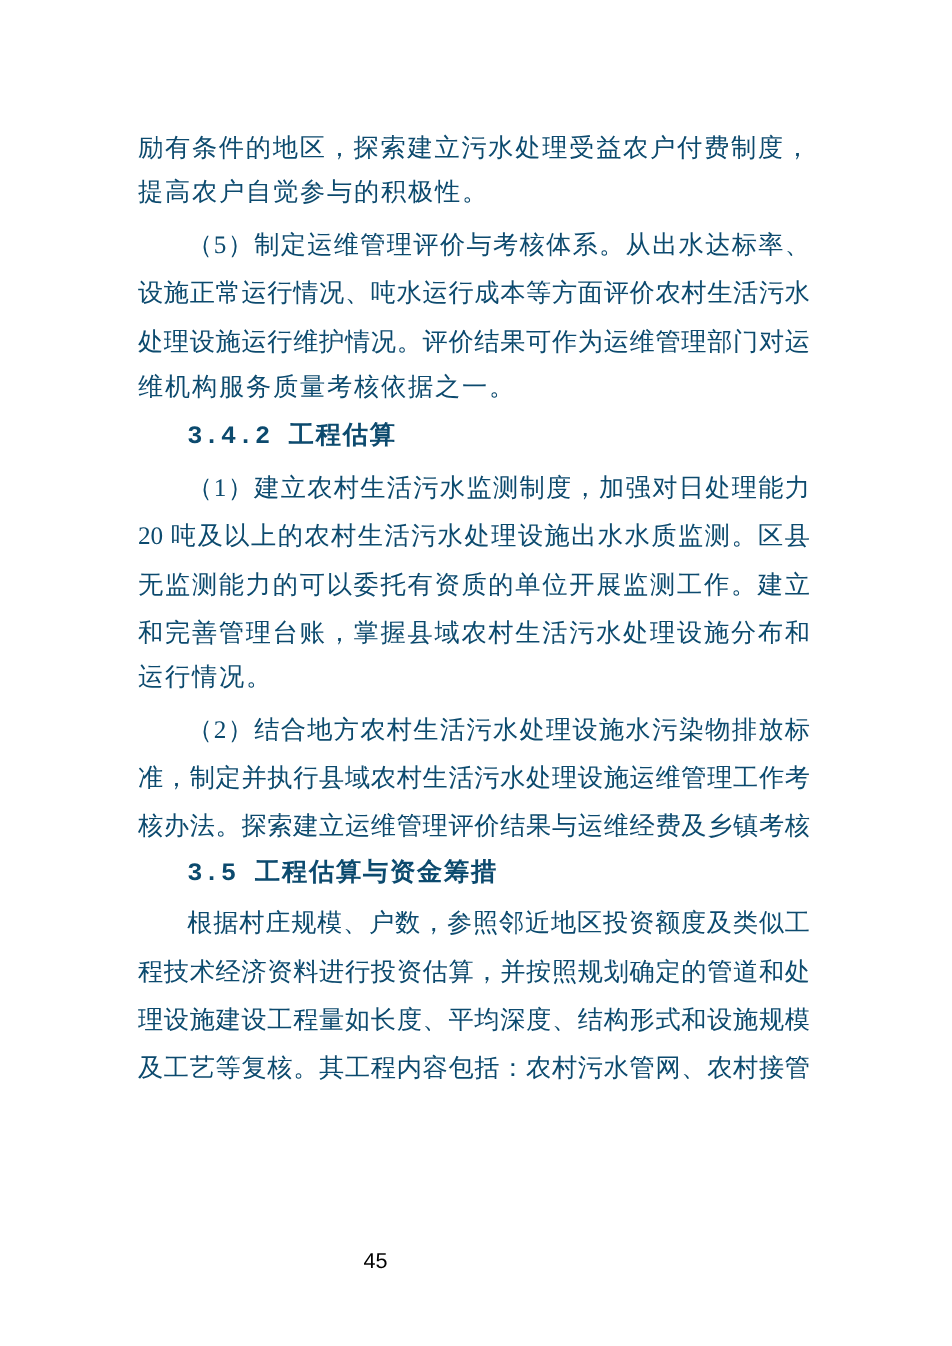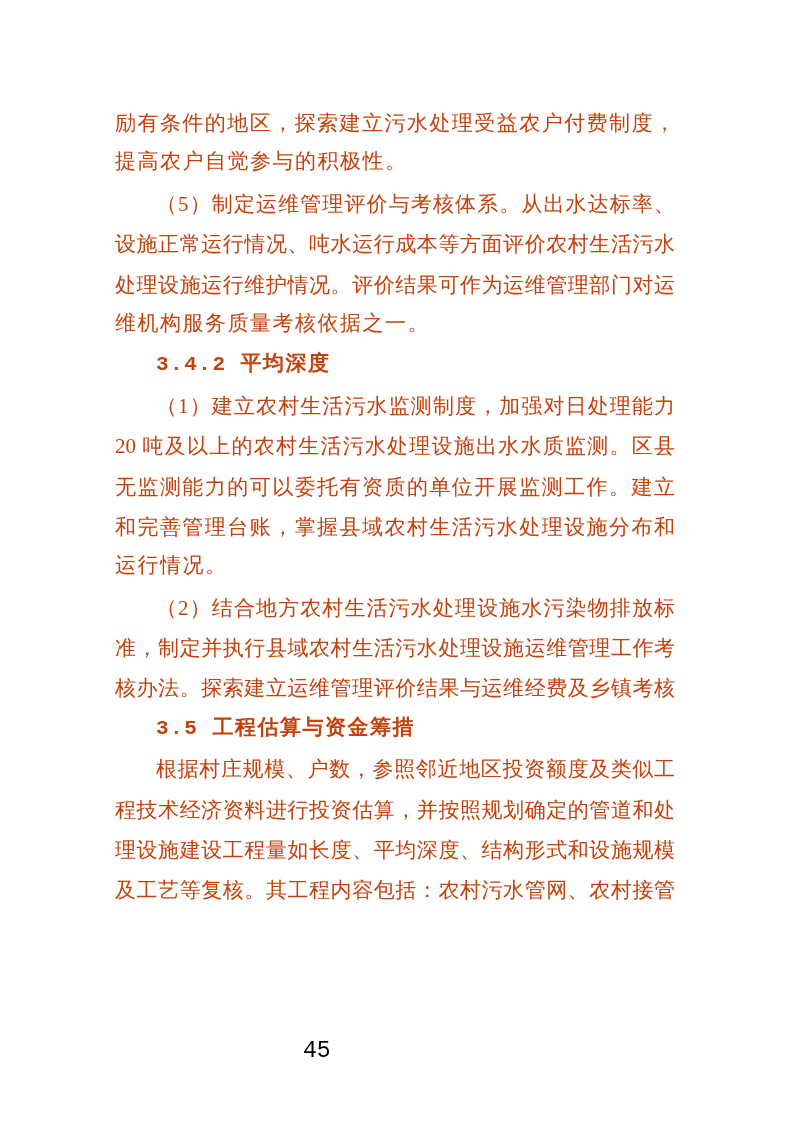--- a/index.html
+++ b/index.html
@@ -15,55 +15,55 @@
     position: absolute;
     left: 115px;
     top: 103px;
     width: 560px;
   }
   .line {
     font-family: "Liberation Serif", sans-serif;
     font-size: 21px;
     line-height: 40.4px;
     height: 40.4px;
-    color: #c2410c;
+    color: #0c4a6e;
   }
   
   .fill {
     text-align: justify;
     text-align-last: justify;
     text-justify: inter-character;
   }
   
   .line:not(.fill) { letter-spacing: 1.5px; font-family: Liberation Mono, monospace; }
   
   .indent { padding-left: 41px; }
   .heading { font-weight: 700; }
   .page-number {
     position: absolute;
     left: 303px;
     top: 1040px;
-    font-family: Liberation Mono, monospace;
-    font-size: 23px;
+    font-family: Liberation Sans, sans-serif;
+    font-size: 18px;
     line-height: 22px;
     color: #000000;
   }
 </style>
 </head>
 <body>
 
 <div class="page">
   <div class="textblock">
     <div class="line fill">励有条件的地区，探索建立污水处理受益农户付费制度，</div>
     <div class="line">提高农户自觉参与的积极性。</div>
     <div class="line fill indent">（5）制定运维管理评价与考核体系。从出水达标率、</div>
     <div class="line fill">设施正常运行情况、吨水运行成本等方面评价农村生活污水</div>
     <div class="line fill">处理设施运行维护情况。评价结果可作为运维管理部门对运</div>
     <div class="line">维机构服务质量考核依据之一。</div>
-    <div class="line indent heading">3.4.2 平均深度</div>
+    <div class="line indent heading">3.4.2 工程估算</div>
     <div class="line fill indent">（1）建立农村生活污水监测制度，加强对日处理能力</div>
     <div class="line fill">20 吨及以上的农村生活污水处理设施出水水质监测。区县</div>
     <div class="line fill">无监测能力的可以委托有资质的单位开展监测工作。建立</div>
     <div class="line fill">和完善管理台账，掌握县域农村生活污水处理设施分布和</div>
     <div class="line">运行情况。</div>
     <div class="line fill indent">（2）结合地方农村生活污水处理设施水污染物排放标</div>
     <div class="line fill">准，制定并执行县域农村生活污水处理设施运维管理工作考</div>
     <div class="line fill">核办法。探索建立运维管理评价结果与运维经费及乡镇考核</div>
     <div class="line indent heading">3.5 工程估算与资金筹措</div>
     <div class="line fill indent">根据村庄规模、户数，参照邻近地区投资额度及类似工</div>

